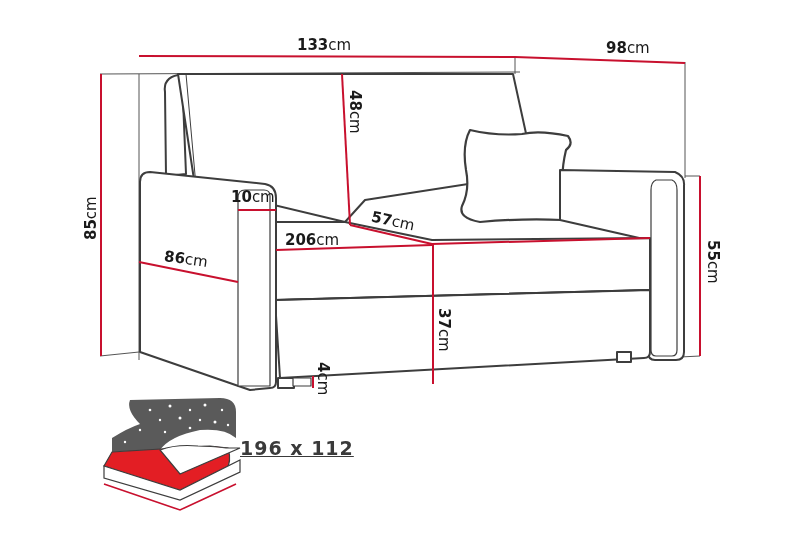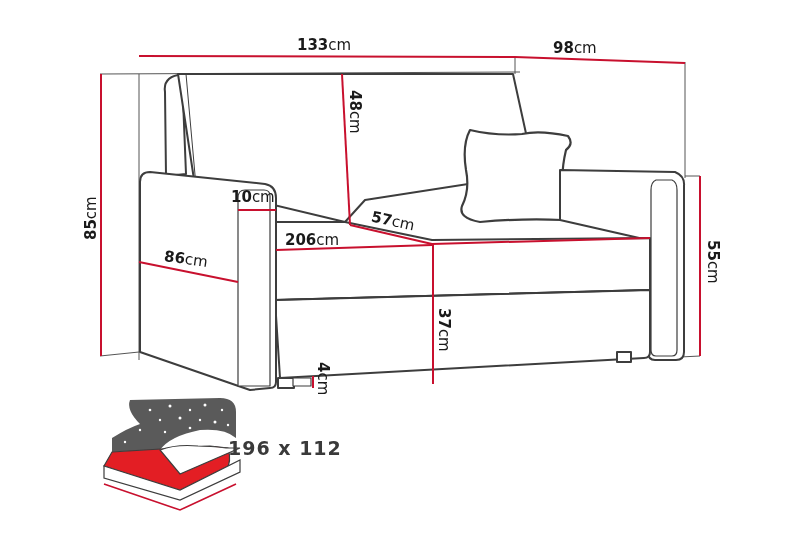--- a/index.html
+++ b/index.html
@@ -3,21 +3,21 @@
 <meta charset="utf-8">
 <style>
   html, body { margin: 0; padding: 0; background: #ffffff; }
   body { width: 800px; height: 533px; position: relative; overflow: hidden; font-family: "DejaVu Sans", sans-serif; }
   #stage { position: absolute; left: 0; top: 0; width: 800px; height: 448px; }
   .lbl { position: absolute; color: #1a1a1a; font-size: 15px; white-space: nowrap; line-height: 1; }
   .lbl b { font-weight: bold; }
   .lbl .unit { font-weight: normal; }
   .vert { transform-origin: left top; transform: rotate(90deg); }
   .vert-up { transform-origin: left top; transform: rotate(-90deg); }
-  .bed-label { position: absolute; left: 228px; top: 437px; font-size: 19px; color: #3a3a3a; font-weight: bold; letter-spacing: 1px; }
+  .bed-label { position: absolute; left: 240px; top: 437px; font-size: 19px; color: #3a3a3a; font-weight: bold; letter-spacing: 1px; text-decoration: underline; }
 </style>
 </head>
 <body>
 
 <div id="stage">
 <svg width="800" height="533" viewBox="0 0 800 533" xmlns="http://www.w3.org/2000/svg">
 
   <g stroke="#555" stroke-width="1" fill="none">
     <line x1="100" y1="74" x2="520" y2="72"></line>
     <line x1="139" y1="74" x2="139" y2="360"></line>
@@ -87,21 +87,21 @@
           <circle cx="228" cy="425" r="1.2"></circle>
     </g>
     <path d="M104 466 L112 452 L210 446 L228 448 Q232 462 226 470 L180 492 Z" fill="#e31e24" stroke="#3d3d3d" stroke-width="1.2"></path>
     <path d="M160 450 Q176 444 198 446 Q210 446 226 448 L240 448 L180 474 Z" fill="#fff" stroke="#3d3d3d" stroke-width="1.2"></path>
     <path d="M104 466 L180 490 L240 460 L240 472 L180 500 L104 478 Z" fill="#fff" stroke="#3d3d3d" stroke-width="1.2"></path>
     <path d="M104 484 L180 510 L236 484" fill="none" stroke="#c8102e" stroke-width="1.6"></path>
   </g>
 </svg>
 
 <div class="lbl" style="left:297px; top:38px;"><b>133</b><span class="unit">cm</span></div>
-<div class="lbl" style="left:553px; top:41px;"><b>98</b><span class="unit">cm</span></div>
+<div class="lbl" style="left:606px; top:41px;"><b>98</b><span class="unit">cm</span></div>
 <div class="lbl vert-up" style="left:84px; top:240px;"><b>85</b><span class="unit">cm</span></div>
 <div class="lbl vert" style="left:362px; top:90px;"><b>48</b><span class="unit">cm</span></div>
 <div class="lbl" style="left:231px; top:190px;"><b>10</b><span class="unit">cm</span></div>
 <div class="lbl" style="left:285px; top:233px;"><b>206</b><span class="unit">cm</span></div>
 <div class="lbl" style="left:371px; top:214px; transform:rotate(12deg);"><b>57</b><span class="unit">cm</span></div>
 <div class="lbl" style="left:164px; top:252px; transform:rotate(8deg);"><b>86</b><span class="unit">cm</span></div>
 <div class="lbl vert" style="left:720px; top:240px;"><b>55</b><span class="unit">cm</span></div>
 <div class="lbl vert" style="left:451px; top:308px;"><b>37</b><span class="unit">cm</span></div>
 <div class="lbl vert" style="left:330px; top:362px;"><b>4</b><span class="unit">cm</span></div>
 

